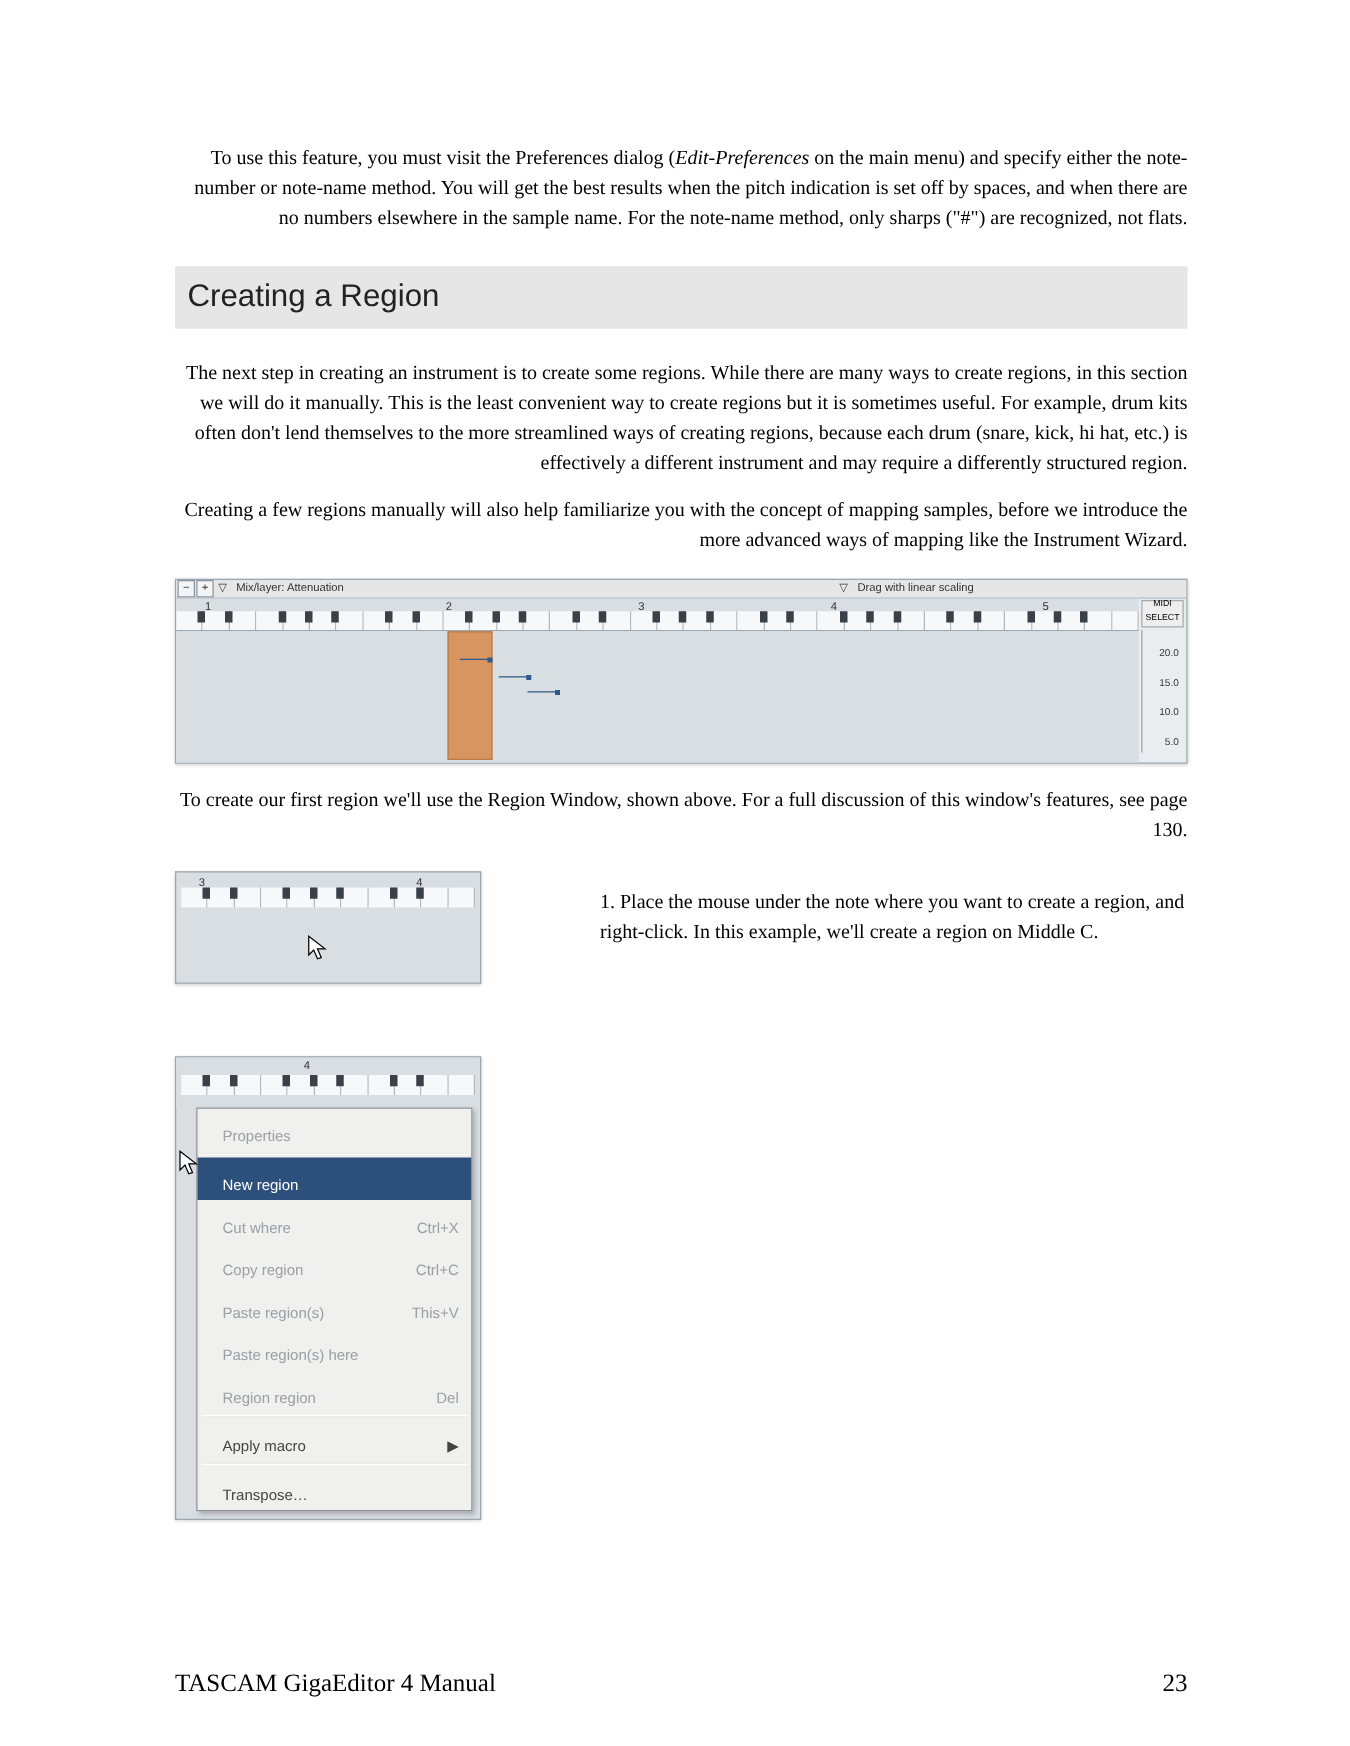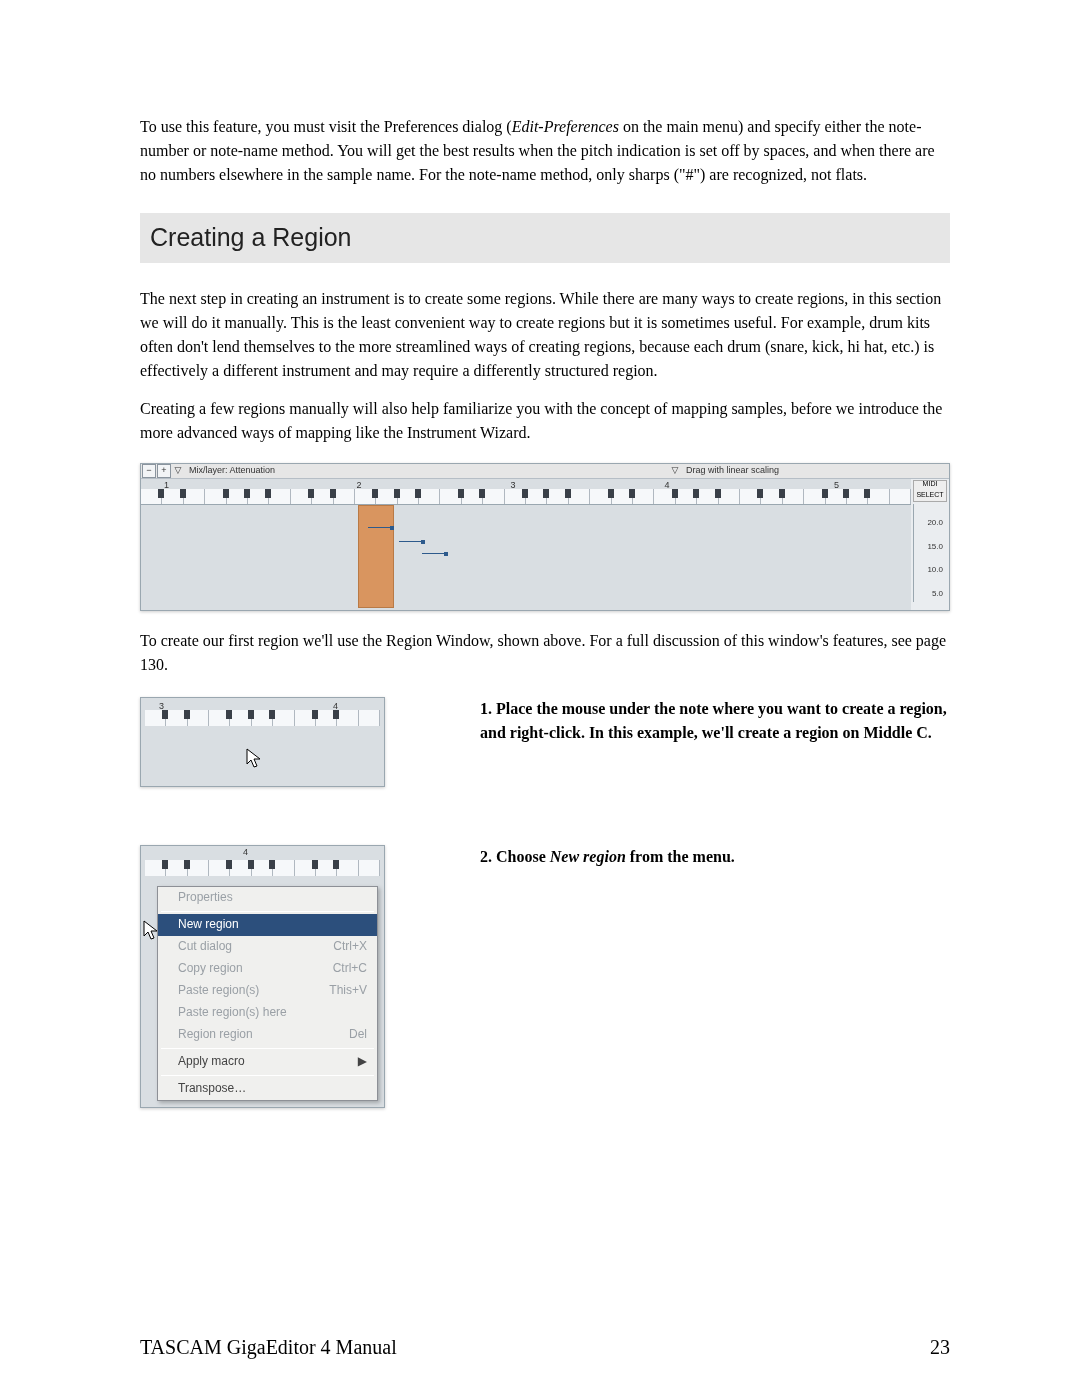--- a/index.html
+++ b/index.html
@@ -8,21 +8,21 @@
     font-size: 16px;
     line-height: 1.5;
     color: #000;
     background: #fff;
     width: 1080px;
     margin: 0 auto;
     padding: 115px 130px 50px 140px;
     position: relative;
     min-height: 1397px;
   }
-  .para { margin-bottom: 14px; text-align: left; }
+  .para { margin-bottom: 14px; text-align: right; }
   .italic { font-style: italic; }
   .section-heading {
     font-family: Arial, Helvetica, sans-serif;
     font-size: 25px;
     font-weight: normal;
     background: #e6e6e6;
     padding: 6px 10px;
     margin: 26px 0 24px 0;
     color: #222;
   }
@@ -152,21 +152,21 @@
     position: relative;
     margin: 0 6px 2px 16px;
     background: #f0f0ee;
     border: 1px solid #8d9096;
     box-shadow: 2px 2px 4px rgba(0,0,0,0.25);
     font-family: Tahoma, Arial, sans-serif;
     font-size: 12px;
   }
   .context-menu .mrow {
     display: flex; align-items: center;
-    padding: 1px 10px 3px 20px;
+    padding: 13px 10px 3px 20px;
     color: #444;
     position: relative;
   }
   .context-menu .mrow.disabled { color: #9aa0a6; }
   .context-menu .mrow.highlight {
     background: #2c4f7c; color: #fff;
   }
   .context-menu .mrow .shortcut {
     margin-left: auto;
   }
@@ -180,21 +180,21 @@
   .menu-cursor { position: absolute; left: 2px; top: 74px; z-index: 5; }
   .footer {
     position: absolute;
     left: 140px; right: 130px;
     bottom: 35px;
     display: flex;
     font-size: 20px;
   }
   .footer .pno { margin-left: auto; }
   .gap { height: 38px; }
-  .step-text { margin-top: 0; font-weight: bold; }
+  .step-text { margin-top: 13px; }
 </style>
 </head>
 <body>
 
 <p class="para">
   <span>To use this feature, you must visit the Preferences dialog (</span><span class="italic">Edit-Preferences</span><span> on the main menu) and specify either the note-number or note-name method.  You will get the best results when the pitch indication is set off by spaces, and when there are no numbers elsewhere in the sample name.  For the note-name method, only sharps ("#") are recognized, not flats.</span>
 </p>
 
 <h2 class="section-heading">Creating a Region</h2>
 
@@ -427,21 +427,21 @@
       </svg>
       <div class="context-menu">
         <div class="mrow disabled">
             <span>Properties</span>
           </div>
         <div class="divider"></div>
         <div class="mrow highlight">
             <span>New region</span>
           </div>
         <div class="mrow disabled">
-            <span>Cut dialog</span>
+            <span>Cut where</span>
             <span class="shortcut">Ctrl+X</span>
           </div>
         <div class="mrow disabled">
             <span>Copy region</span>
             <span class="shortcut">Ctrl+C</span>
           </div>
         <div class="mrow disabled">
             <span>Paste region(s)</span>
             <span class="shortcut">This+V</span>
           </div>
@@ -457,23 +457,18 @@
             <span>Apply macro</span>
             <span class="arrow">▶</span>
           </div>
         <div class="divider"></div>
         <div class="mrow">
             <span>Transpose…</span>
           </div>
       </div>
     </div>
   </div>
-  <div class="right">
-    <p class="step-text">
-      <span>2. Choose </span><span class="italic">New region</span><span> from the menu.</span>
-    </p>
-  </div>
 </div>
 
 <div class="footer">
   <span>TASCAM GigaEditor 4 Manual</span>
   <span class="pno">23</span>
 </div>
 
 </body></html>

